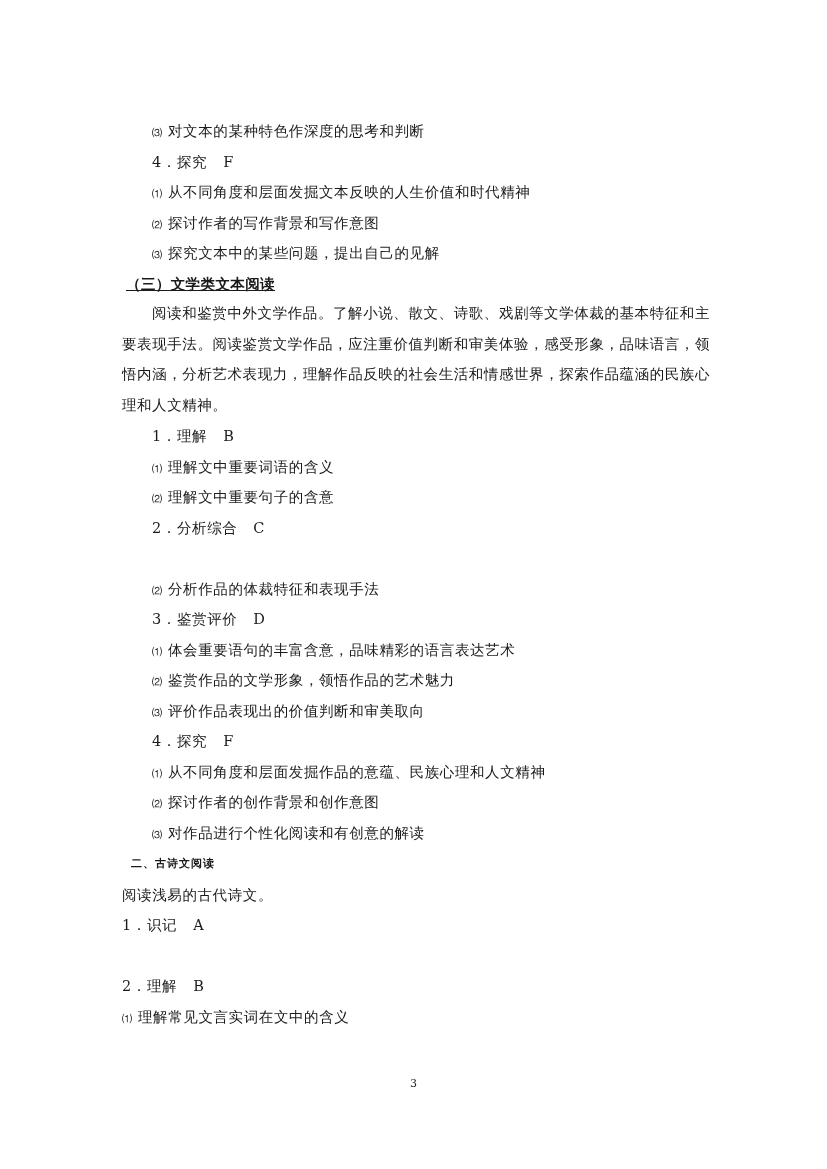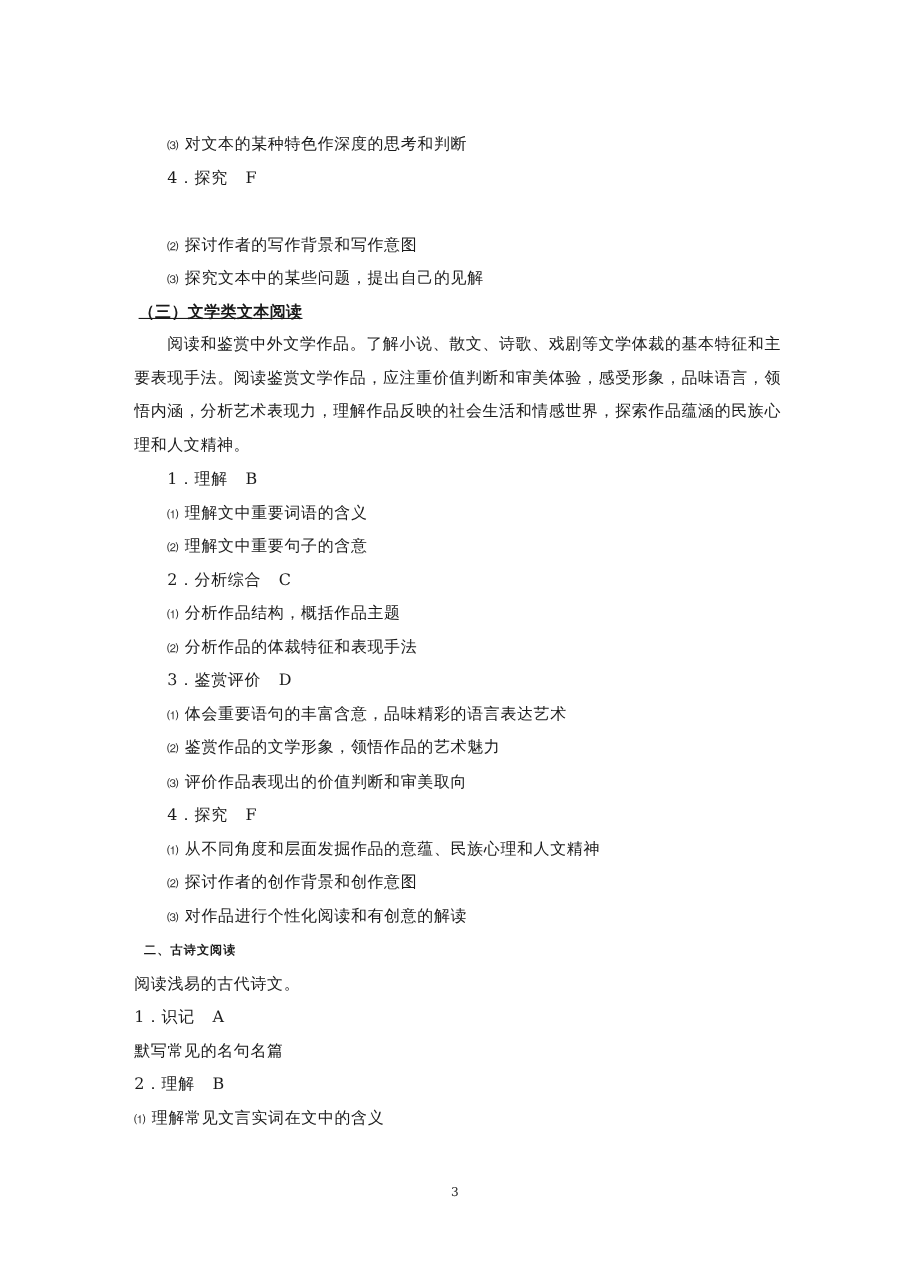--- a/index.html
+++ b/index.html
@@ -19,20 +19,23 @@
 <body>
 
 <div class="page">
 
   <div class="line ind" style="top:110px">
     <span class="num-mark">⑶</span><span>对文本的某种特色作深度的思考和判断</span>
   </div>
   <div class="line ind" style="top:141px">
     <span>4．探究</span><span class="grade">F</span>
   </div>
+  <div class="line ind" style="top:171px">
+    <span class="num-mark">⑴</span><span>从不同角度和层面发掘文本反映的人生价值和时代精神</span>
+  </div>
   <div class="line ind" style="top:202px">
     <span class="num-mark">⑵</span><span>探讨作者的写作背景和写作意图</span>
   </div>
   <div class="line ind" style="top:232px">
     <span class="num-mark">⑶</span><span>探究文本中的某些问题，提出自己的见解</span>
   </div>
 
   <div class="line h3" style="top:263px">（三）文学类文本阅读</div>
   <div class="para" style="top:287px; text-indent:30px">阅读和鉴赏中外文学作品。了解小说、散文、诗歌、戏剧等文学体裁的基本特征和主要表现手法。阅读鉴赏文学作品，应注重价值判断和审美体验，感受形象，品味语言，领悟内涵，分析艺术表现力，理解作品反映的社会生活和情感世界，探索作品蕴涵的民族心理和人文精神。</div>
 
@@ -40,23 +43,20 @@
     <span>1．理解</span><span class="grade">B</span>
   </div>
   <div class="line ind" style="top:446px">
     <span class="num-mark">⑴</span><span>理解文中重要词语的含义</span>
   </div>
   <div class="line ind" style="top:476px">
     <span class="num-mark">⑵</span><span>理解文中重要句子的含意</span>
   </div>
   <div class="line ind" style="top:507px">
     <span>2．分析综合</span><span class="grade">C</span>
-  </div>
-  <div class="line ind" style="top:537px">
-    <span class="num-mark">⑴</span><span>分析作品结构，概括作品主题</span>
   </div>
   <div class="line ind" style="top:568px">
     <span class="num-mark">⑵</span><span>分析作品的体裁特征和表现手法</span>
   </div>
   <div class="line ind" style="top:598px">
     <span>3．鉴赏评价</span><span class="grade">D</span>
   </div>
   <div class="line ind" style="top:629px">
     <span class="num-mark">⑴</span><span>体会重要语句的丰富含意，品味精彩的语言表达艺术</span>
   </div>
@@ -77,21 +77,20 @@
   </div>
   <div class="line ind" style="top:812px">
     <span class="num-mark">⑶</span><span>对作品进行个性化阅读和有创意的解读</span>
   </div>
 
   <div class="line h2" style="top:843px">二、古诗文阅读</div>
   <div class="line" style="top:874px">阅读浅易的古代诗文。</div>
   <div class="line" style="top:904px">
     <span>1．识记</span><span class="grade">A</span>
   </div>
-  <div class="line" style="top:935px">默写常见的名句名篇</div>
   <div class="line" style="top:965px">
     <span>2．理解</span><span class="grade">B</span>
   </div>
   <div class="line" style="top:996px">
     <span class="num-mark">⑴</span><span>理解常见文言实词在文中的含义</span>
   </div>
 
   <div class="footer">3</div>
 </div>
 

